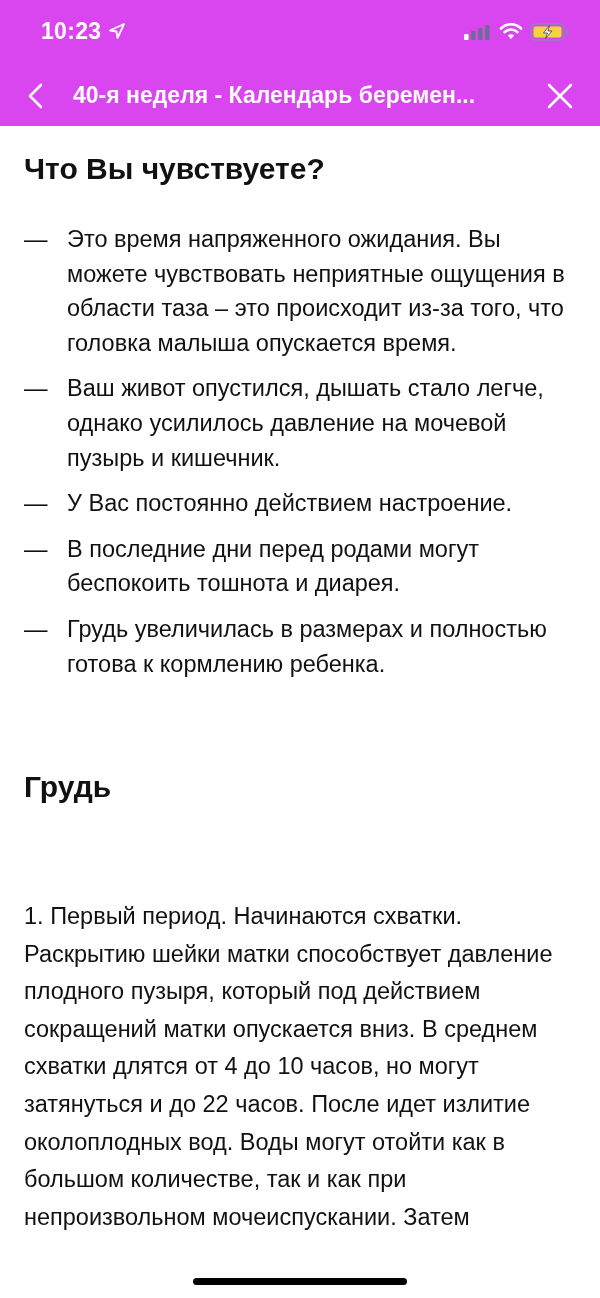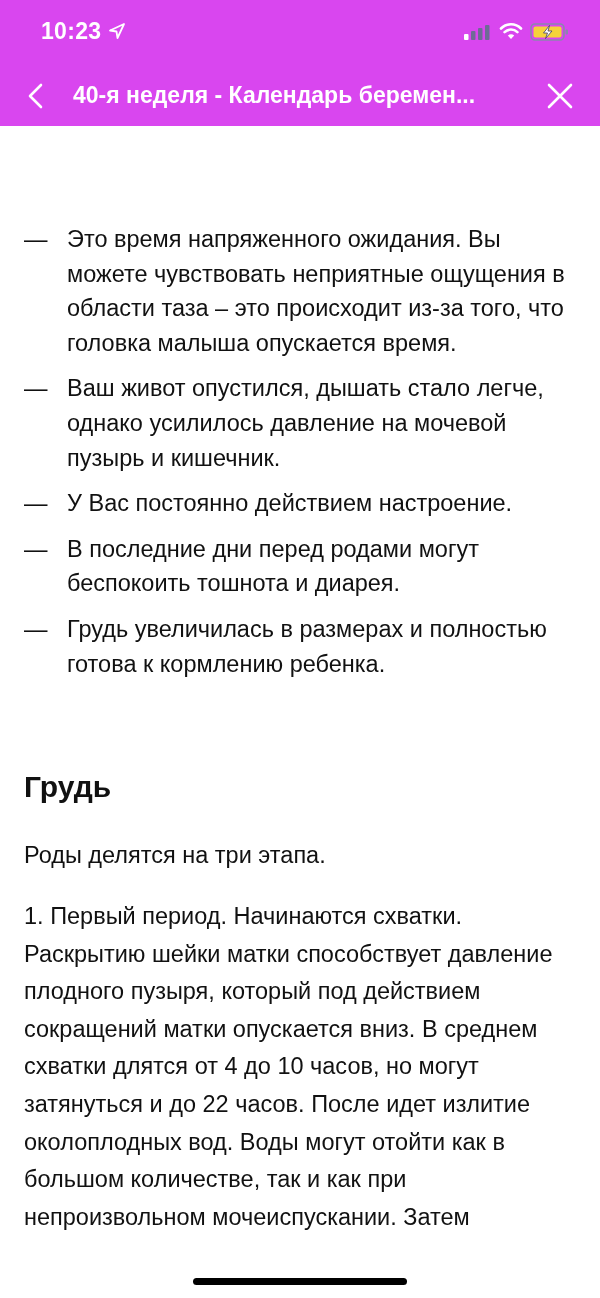--- a/index.html
+++ b/index.html
@@ -68,26 +68,26 @@
       <path d="M19 5 L8 16 L19 27" fill="none" stroke="#fff" stroke-width="2.6" stroke-linecap="round" stroke-linejoin="round"></path>
     </svg>
     <div class="nav-title">40-я неделя - Календарь беремен...</div>
     <svg class="close-btn" viewBox="0 0 32 32">
       <path d="M5 5 L27 27 M27 5 L5 27" fill="none" stroke="#fff" stroke-width="2.6" stroke-linecap="round"></path>
     </svg>
   </div>
 </div>
 
 <div class="content">
+  <h2 class="h-feel">Что Вы чувствуете?</h2>
   <ul class="bullets">
     <li><span class="dash">—</span><span>Это время напряженного ожидания. Вы можете чувствовать неприятные ощущения в области таза – это происходит из-за того, что головка малыша опускается время.</span></li>
     <li><span class="dash">—</span><span>Ваш живот опустился, дышать стало легче, однако усилилось давление на мочевой пузырь и кишечник.</span></li>
     <li><span class="dash">—</span><span>У Вас постоянно действием настроение.</span></li>
     <li><span class="dash">—</span><span>В последние дни перед родами могут беспокоить тошнота и диарея.</span></li>
     <li><span class="dash">—</span><span>Грудь увеличилась в размерах и полностью готова к кормлению ребенка.</span></li>
   </ul>
   <h2 class="h-birth">Грудь</h2>
-  <p class="p p-intro">Роды делятся на три этапа.</p>
   <p class="p p-stage1">1. Первый период. Начинаются схватки. Раскрытию шейки матки способствует давление плодного пузыря, который под действием сокращений матки опускается вниз. В среднем схватки длятся от 4 до 10 часов, но могут затянуться и до 22 часов. После идет излитие околоплодных вод. Воды могут отойти как в большом количестве, так и как при непроизвольном мочеиспускании. Затем наступает второй</p>
 </div>
 
 <div class="bottom-area"></div>
 <div class="home-indicator"></div>
 
 </body></html>

